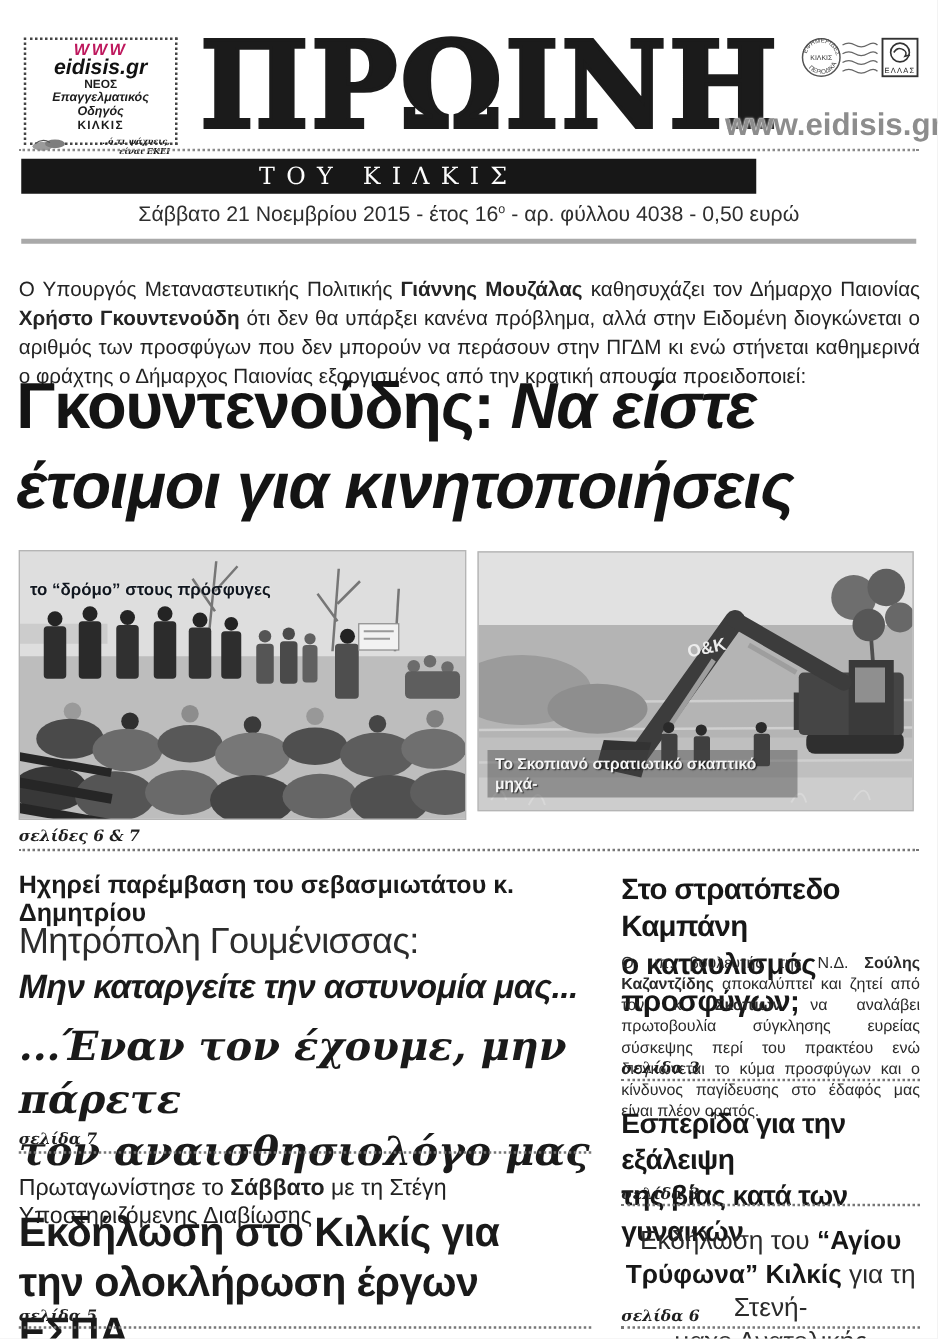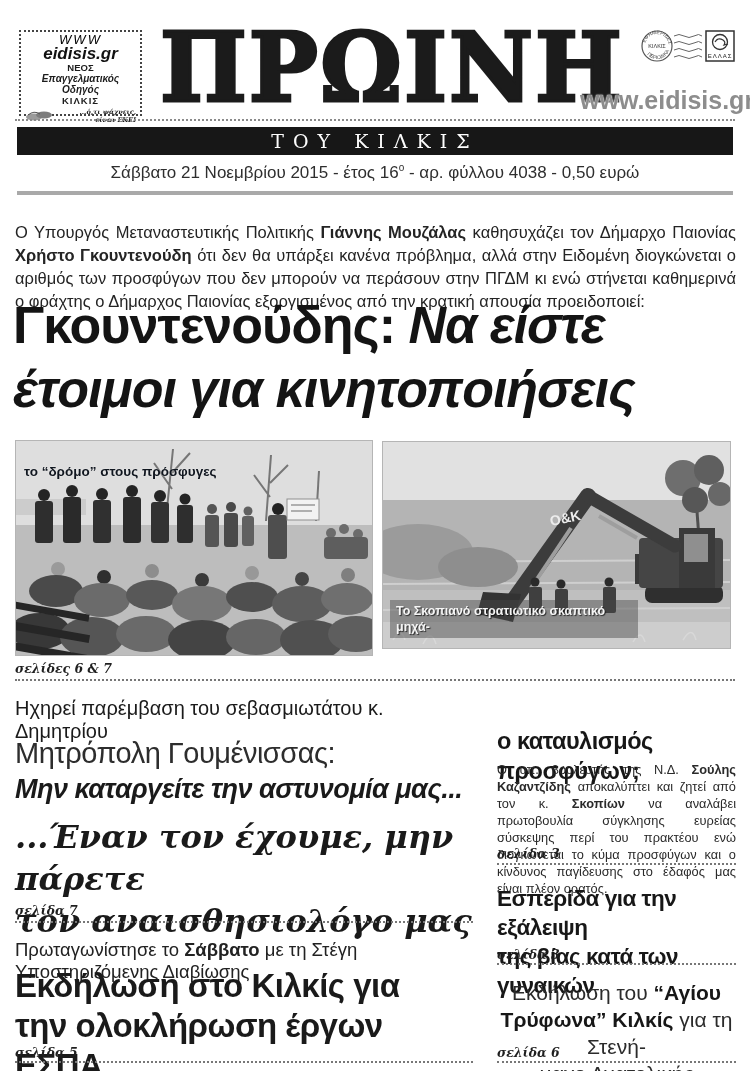--- a/index.html
+++ b/index.html
@@ -10,21 +10,21 @@
     background:#ffffff; overflow:hidden; color:#1c1c1c;
   }
   .abs { position:absolute; }
 
   
   .logo-box {
     left:19px; top:30px; width:123px; height:86px;
     border:2px dotted #444; padding:3px 4px 2px 4px; text-align:center;
     background:#fff;
   }
-  .logo-www { font-weight:normal; font-style:italic; color:#000000; font-size:13px; letter-spacing:2px; line-height:10px; }
+  .logo-www { font-weight:bold; font-style:italic; color:#be185d; font-size:13px; letter-spacing:2px; line-height:10px; }
   .logo-site { font-weight:bold; font-style:italic; font-size:17px; color:#111; line-height:17px; }
   .logo-l1 { font-weight:bold; font-size:9.5px; line-height:11px; }
   .logo-l2 { font-weight:bold; font-style:italic; font-size:10px; line-height:11px; }
   .logo-l3 { font-weight:bold; font-size:9.5px; line-height:11px; letter-spacing:1px; }
   .logo-bottom { display:flex; justify-content:space-between; align-items:center; margin-top:1px; }
   .logo-slogan { font-style:italic; font-weight:bold; font-size:6.5px; text-align:right; line-height:8px; font-family:"DejaVu Serif", serif; }
 
   .masthead-title {
     left:146px; top:14px; width:492px; height:104px;
     font-family:"DejaVu Serif", serif; font-weight:bold; font-size:92px;
@@ -32,21 +32,21 @@
     -webkit-text-stroke:3px #1b1b1b; transform:scaleY(1.04); transform-origin:top;
     white-space:nowrap;
   }
   .stamps { left:640px; top:28px; width:96px; height:40px; }
   .website-watermark {
     left:580px; top:86px; font-size:25px; font-weight:bold;
     color:#8d8d8d; text-shadow:0 0 2px #fff, 0 0 1px #fff; letter-spacing:0px; z-index:5;
   }
   .rule-dotted-top { left:15px; top:119px; width:720px; border-top:2px dotted #8a8a8a; }
   .edition-bar {
-    left:17px; top:127px; width:716px; height:28px; background:#171717;
+    left:17px; top:127px; width:588px; height:28px; background:#171717;
     color:#fdfdfd; font-family:"DejaVu Serif", serif; font-size:19px;
     letter-spacing:9px; text-align:center; line-height:28px;
   }
   .dateline {
     left:0; top:162px; width:750px; text-align:center;
     font-size:17px; color:#2e2e2e;
   }
   .dateline sup { font-size:10px; }
   .rule-gray { left:17px; top:191px; width:716px; height:4px; background:#a9a9a9; }
 
@@ -80,21 +80,21 @@
   .pageref {
     font-family:"DejaVu Serif", serif; font-style:italic; font-weight:bold;
     font-size:12.5px; color:#1f1f1f;
   }
   .pageref-photos { left:15px; top:661px; }
   .sep { border-top:2px dotted #777; }
   .sep-full { left:15px; top:679px; width:720px; }
 
   
   .lc { left:15px; width:458px; }
-  .lc-kicker1 { top:697px; font-size:20px; font-weight:normal; color:#1a1a1a; }
+  .lc-kicker1 { top:697px; font-size:20px; font-weight:bold; color:#1a1a1a; }
   .lc-line1 { top:737px; font-size:29px; font-weight:normal; color:#2d2d2d; letter-spacing:-0.5px; }
   .lc-line2 { top:774px; font-size:27px; font-weight:bold; font-style:italic; color:#1a1a1a; letter-spacing:-0.5px; }
   .lc-line3 {
     top:816px; font-family:"DejaVu Serif", serif; font-weight:bold; font-style:italic;
     font-size:32px; line-height:42px; color:#1a1a1a;
   }
   .lc-ref7 { top:903px; }
   .lc-sep1 { top:921px; width:458px; }
   .lc-kicker2 { top:939px; font-size:18.5px; color:#222; }
   .lc-kicker2 .seg-b { font-weight:bold; }
@@ -332,21 +332,21 @@
   <div class="abs lc lc-line2">Μην καταργείτε την αστυνομία μας...</div>
   <div class="abs lc lc-line3"><span>...Έναν τον έχουμε, μην πάρετε</span><br><span>τον αναισθησιολόγο μας</span></div>
   <div class="abs lc pageref lc-ref7">σελίδα 7</div>
   <div class="abs lc sep lc-sep1"></div>
 
   <div class="abs lc lc-kicker2"><span>Πρωταγωνίστησε το </span><span class="seg-b">Σάββατο</span><span> με τη Στέγη Υποστηριζόμενης Διαβίωσης</span></div>
   <div class="abs lc lc-espa"><span>Εκδήλωση στο Κιλκίς για</span><br><span>την ολοκλήρωση έργων ΕΣΠΑ</span></div>
   <div class="abs lc pageref lc-ref5">σελίδα 5</div>
   <div class="abs lc sep lc-sep2"></div>
 
-  <div class="abs rc rc-head1"><br><span>ο καταυλισμός προσφύγων;</span></div>
+  <div class="abs rc rc-head1"><span>Στο στρατόπεδο Καμπάνη</span><br><span>ο καταυλισμός προσφύγων;</span></div>
   <div class="abs rc rc-body1"><span>Ο υπ. βουλευτής της Ν.Δ. </span><span class="seg-b">Σούλης Καζαντζίδης</span><span> αποκαλύπτει και ζητεί από τον κ. </span><span class="seg-b">Σκοπίων</span><span> να αναλάβει πρωτοβουλία σύγκλησης ευρείας σύσκεψης περί του πρακτέου ενώ διογκώνεται το κύμα προσφύγων και ο κίνδυνος παγίδευσης στο έδαφός μας είναι πλέον ορατός.</span></div>
   <div class="abs rc pageref rc-ref3a">σελίδα 3</div>
   <div class="abs rc sep rc-sep1"></div>
 
   <div class="abs rc rc-head2"><span>Εσπερίδα για την εξάλειψη</span><br><span>της βίας κατά των γυναικών</span></div>
   <div class="abs rc pageref rc-ref3b">σελίδα 3</div>
   <div class="abs rc sep rc-sep2"></div>
 
   <div class="abs rc rc-head3"><span>Εκδήλωση του </span><span class="seg-b">“Αγίου</span><br><span class="seg-b">Τρύφωνα” Κιλκίς</span><span> για τη Στενή-</span><br><span>μαχο Ανατολικής Ρωμυλίας</span></div>
   <div class="abs rc pageref rc-ref6">σελίδα 6</div>

